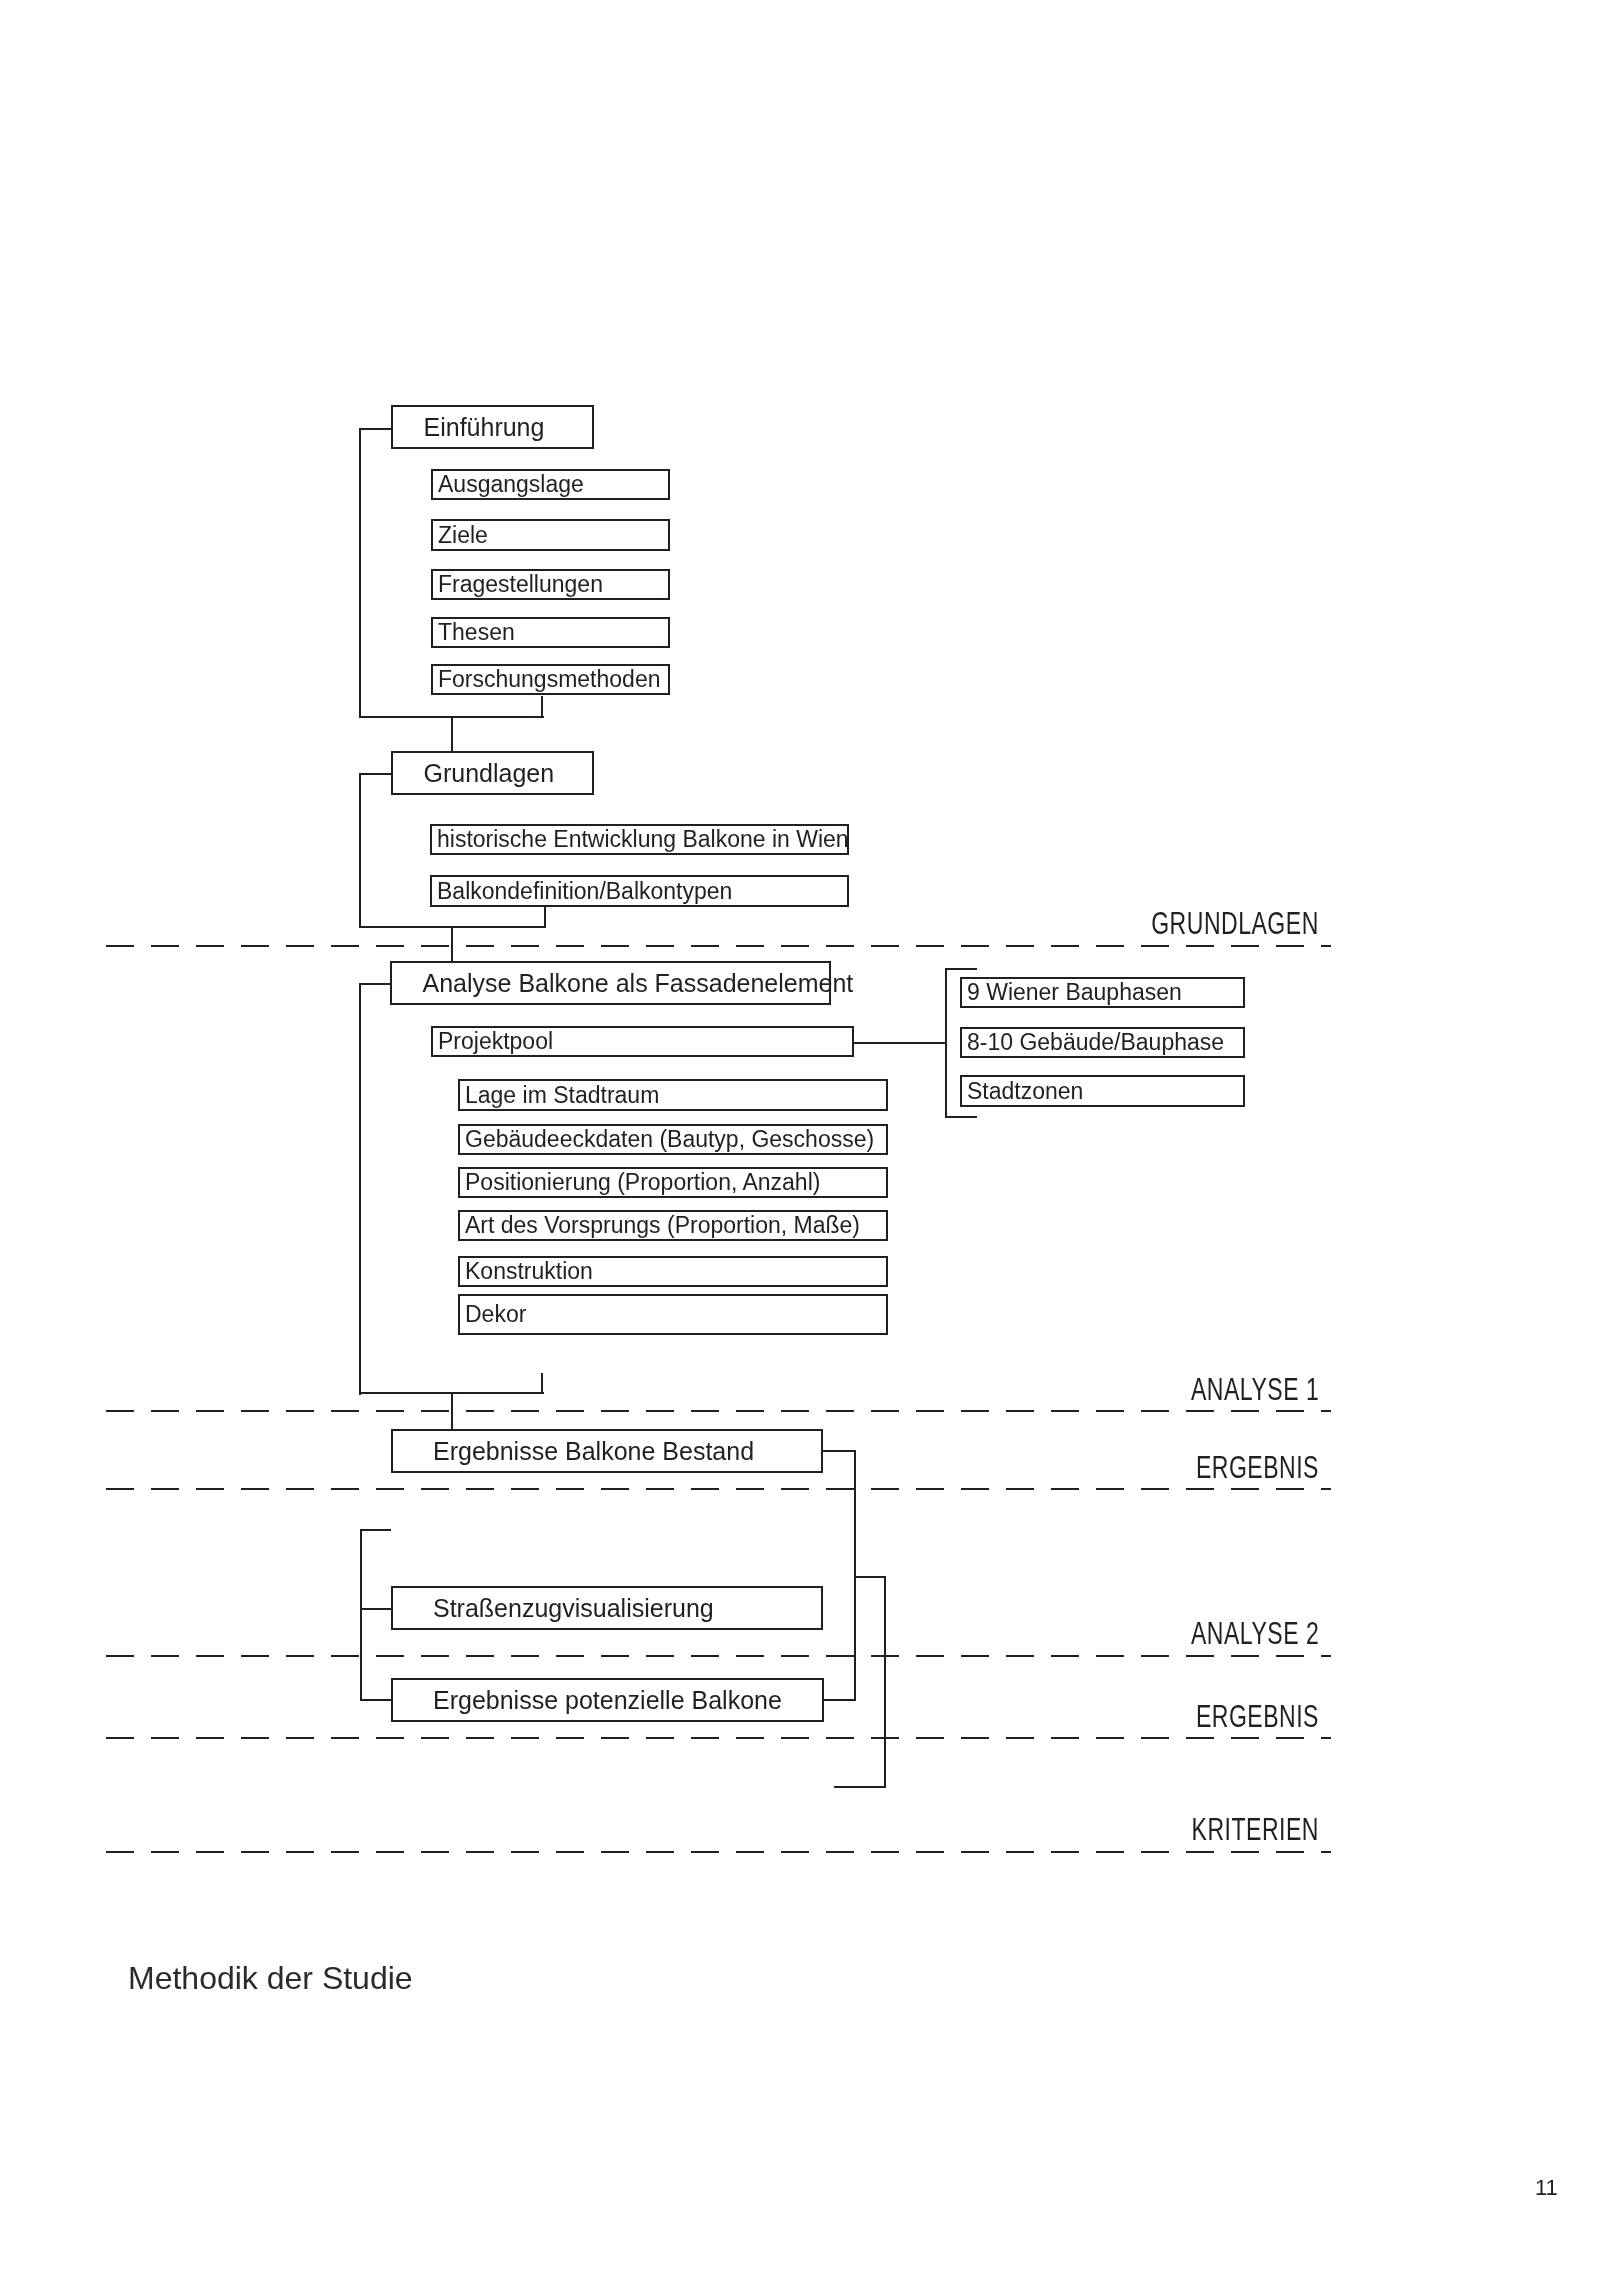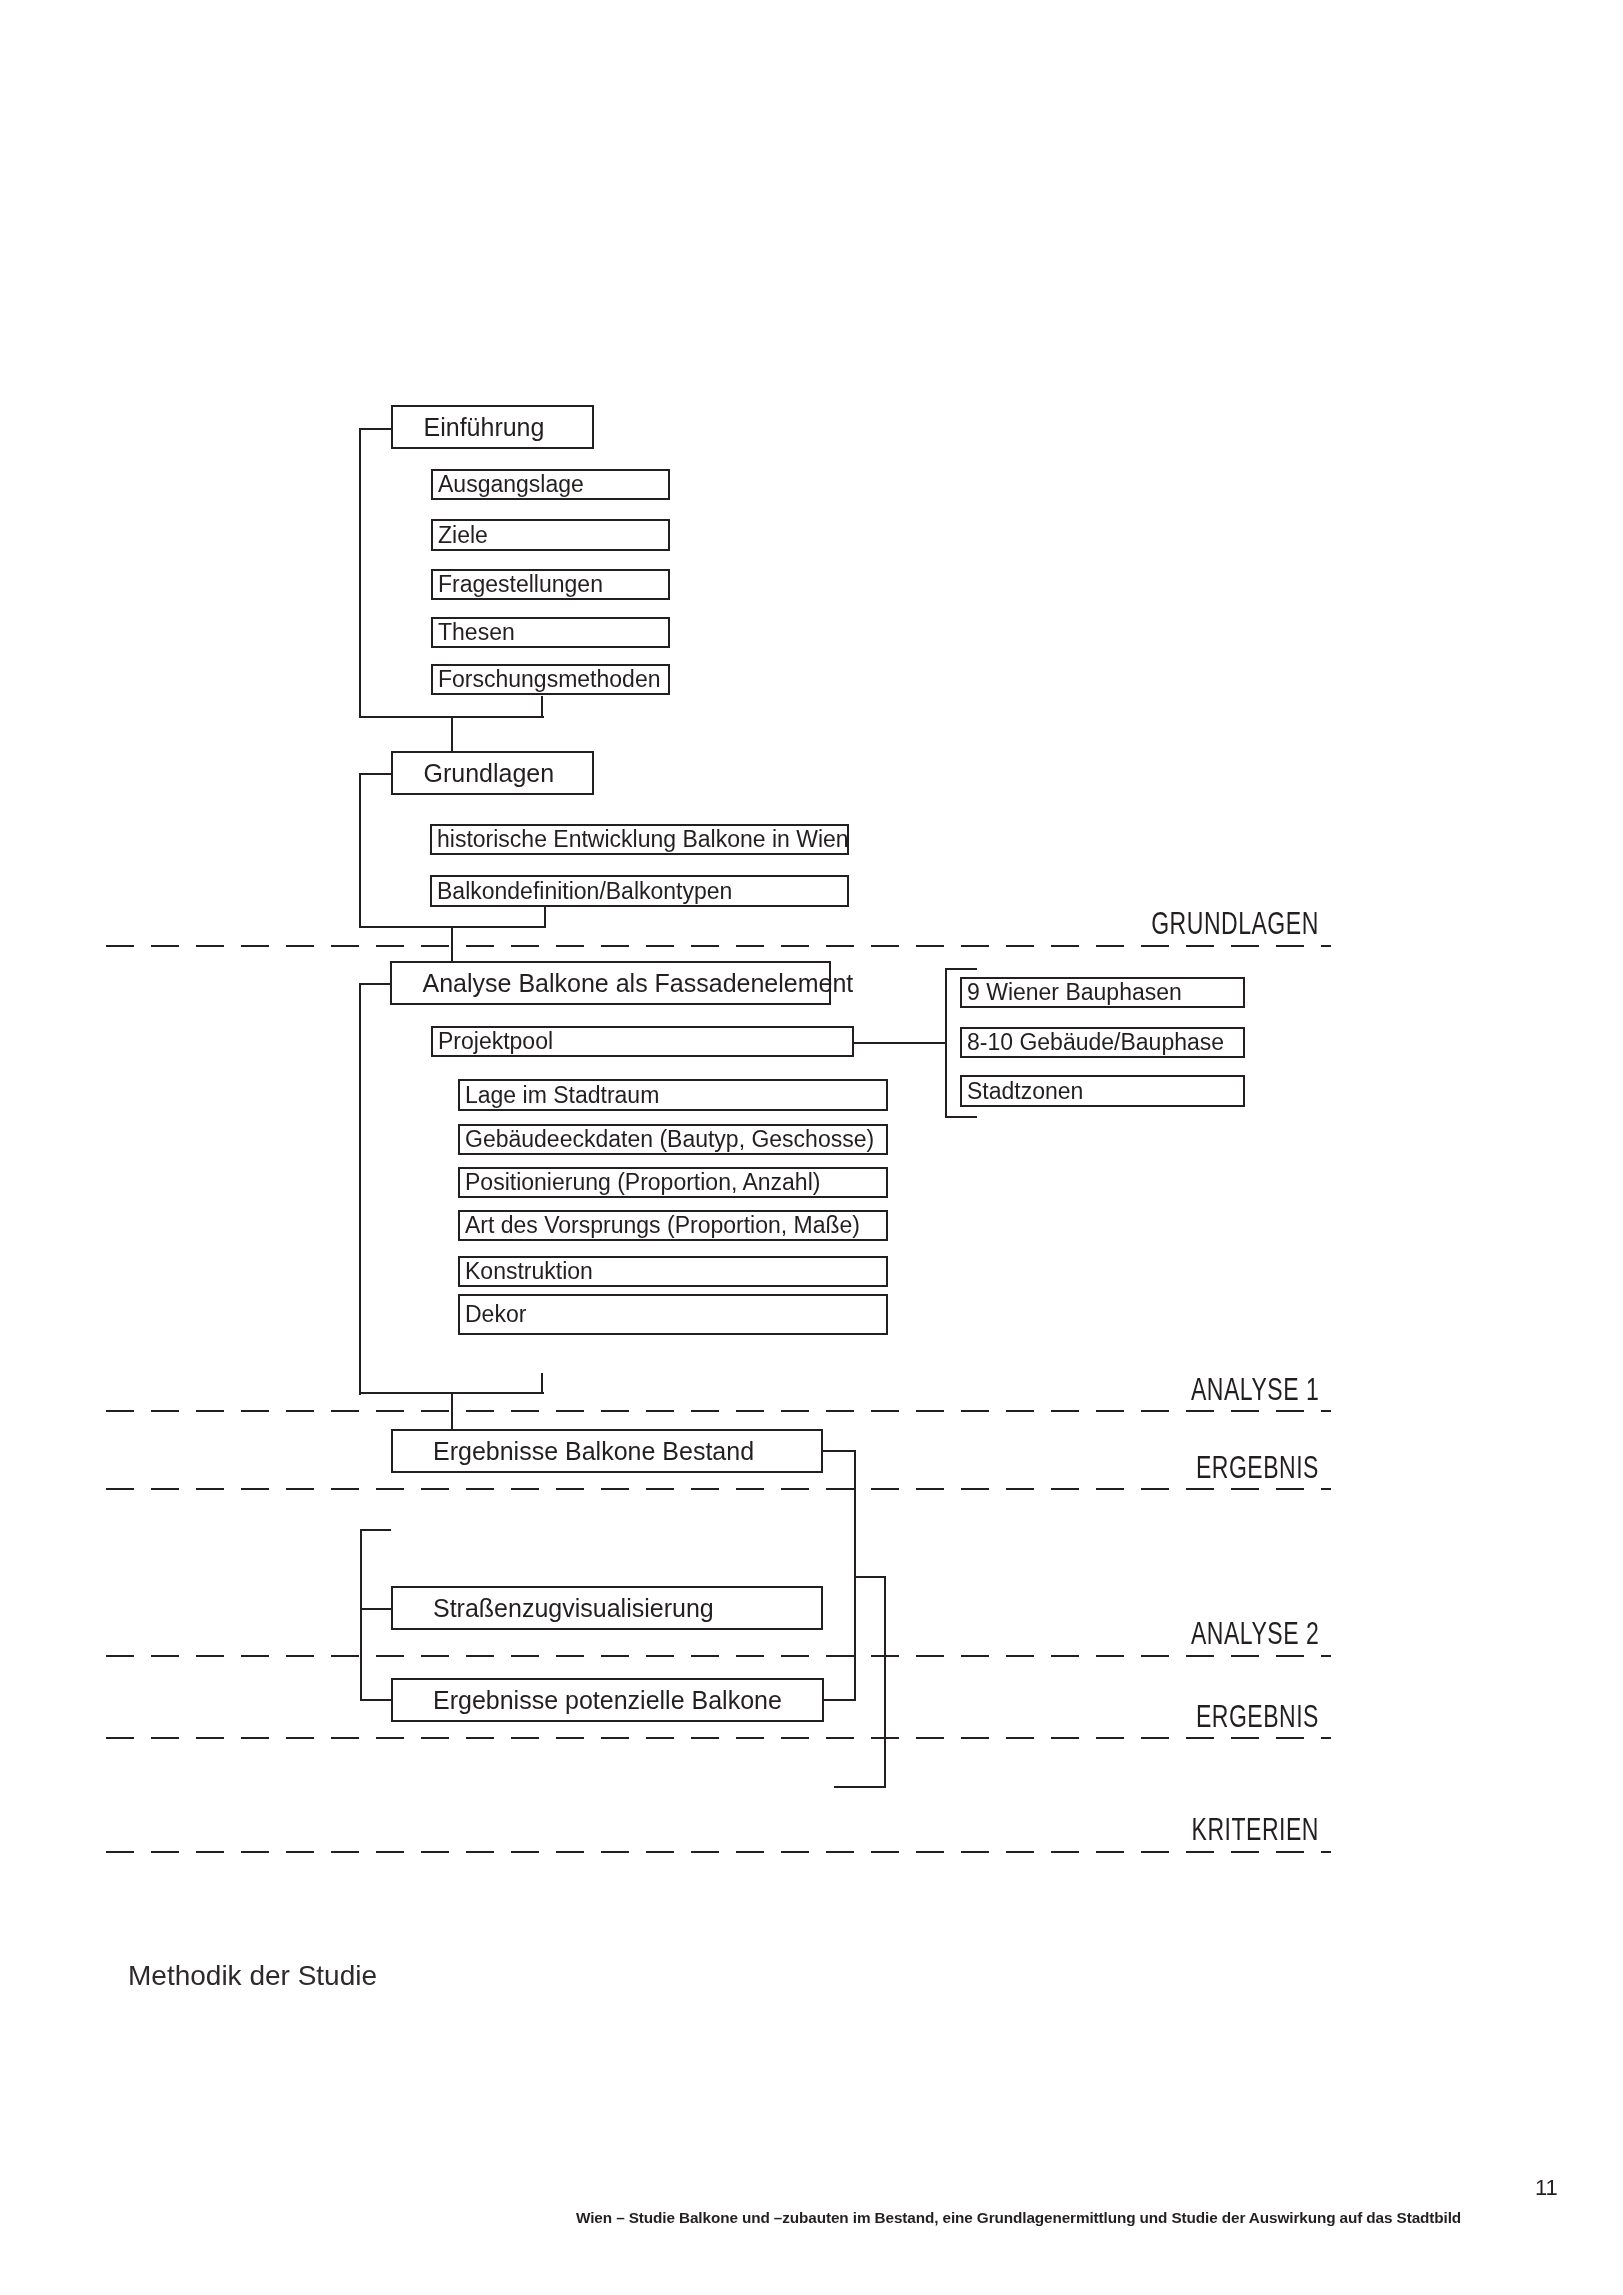--- a/index.html
+++ b/index.html
@@ -45,21 +45,21 @@
     font-size:32px;
     letter-spacing:0.7px;
     transform:scaleX(0.72);
     transform-origin:right bottom;
     white-space:nowrap;
     z-index:2;
   }
   .caption{
     position:absolute;
     left:128px;top:1960px;
-    font-size:28px;
+    font-size:32px;
     color:#2e2a2b;
     white-space:nowrap;
   }
   .footer-line{
     position:absolute;
     left:576px;top:2209px;
     font-size:15.3px;
     font-weight:bold;
     letter-spacing:-0.1px;
     white-space:nowrap;
@@ -147,17 +147,16 @@
 
   <div class="box sub" style="left:960px;top:977px;width:285px;height:31px">9 Wiener Bauphasen</div>
   <div class="box sub" style="left:960px;top:1027px;width:285px;height:30.5px">8-10 Gebäude/Bauphase</div>
   <div class="box sub" style="left:960px;top:1075px;width:285px;height:32px">Stadtzonen</div>
 
   <div class="box main deep" style="left:391px;top:1429px;width:432px;height:44px">Ergebnisse Balkone Bestand</div>
   <div class="box main deep" style="left:391px;top:1586px;width:432px;height:44px">Straßenzugvisualisierung</div>
   <div class="box main deep" style="left:391px;top:1678px;width:433px;height:44px">Ergebnisse potenzielle Balkone</div>
 
   <div class="caption">Methodik der Studie</div>
-  <div class="footer-line">Wien – Studie  Balkone und –zubauten im Bestand, eine Grundlagenermittlung und Studie der Auswirkung auf das Stadtbild</div>
   <div class="page-number">11</div>
 
 </div>
 
 
 </body></html>

